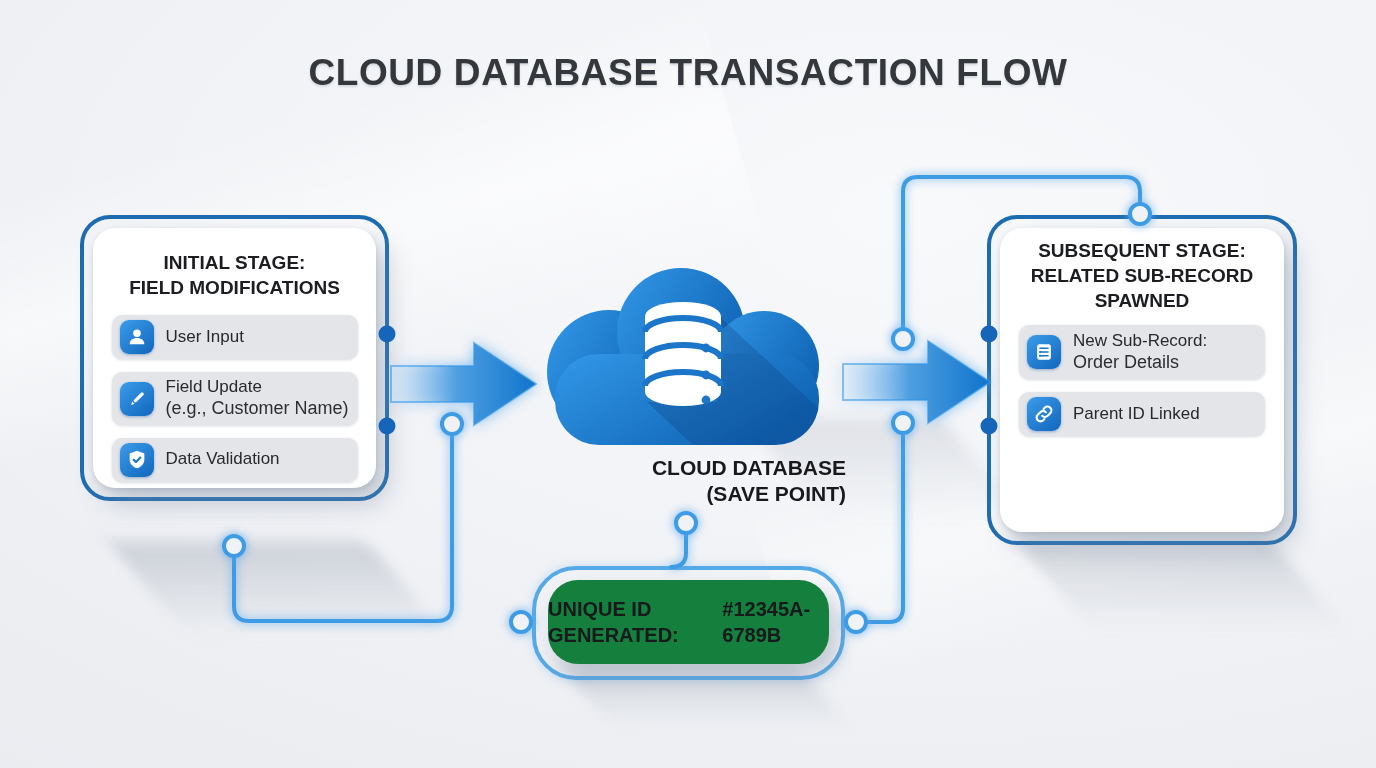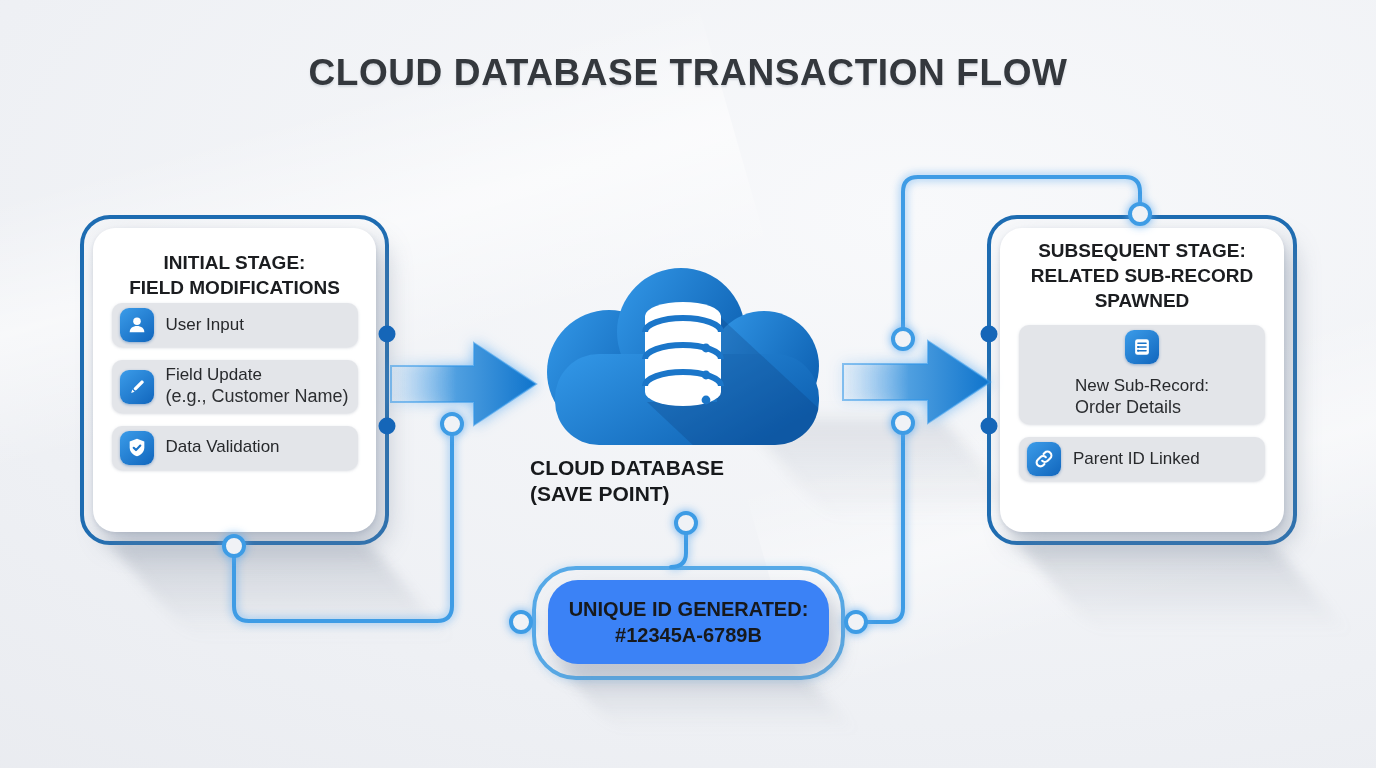--- a/index.html
+++ b/index.html
@@ -32,66 +32,66 @@
     background:linear-gradient(to bottom, rgba(122,133,150,.18), rgba(122,133,150,0) 85%); }
 
   .main-title {
     position:absolute; left:0; top:52px; width:100%;
     text-align:center; font-size:37px; font-weight:800; letter-spacing:.6px;
     color:#34383d; text-shadow:0 2px 2px rgba(160,168,180,.35);
   }
 
   
   .stage-box { position:absolute; border:4px solid #1d6cb2; border-radius:30px; }
-  .stage-box-left  { left:80px;  top:215px; width:309px; height:330px;padding-left:37px; }
+  .stage-box-left  { left:80px;  top:215px; width:309px; height:286px;padding-left:37px; }
   .stage-box-right { left:987px; top:215px; width:310px; height:330px; }
   .card {
     position:absolute; inset:9px; background:#ffffff; border-radius:22px;
     box-shadow:10px 14px 26px rgba(124,137,158,.45), 0 2px 4px rgba(124,137,158,.25);
     padding-top:22px;
   }
   .box-title { text-align:center; font-size:19px; line-height:1.32; font-weight:800; color:#1b1d20; }
-  .items { margin-top:3px; }
+  .items { margin-top:15px; }
   .item {
     display:flex; align-items:center; gap:12px;
     width:246px; min-height:42px; margin:0 auto 13px auto;
     background:#e3e5e9; border-radius:10px; padding:5px 8px;
     box-shadow:0 1px 3px rgba(140,150,165,.35);
   }
   .item-icon {
     width:34px; height:34px; border-radius:9px; flex:none;
     background:linear-gradient(140deg, #3b9ce9, #1166bd);
     display:flex; align-items:center; justify-content:center;
     box-shadow:0 1px 3px rgba(40,100,170,.45);
   }
   .item-text { font-size:17px; line-height:1.22; font-weight:500; color:#27292c; }
   .item-sub  { display:block; font-size:18px; color:#2c2e31; }
 
   
   .cloud-wrap { position:absolute; left:545px; top:262px; width:286px; height:185px; }
   .cloud-label {
     position:absolute; left:530px; top:455px; width:316px;
-    text-align:left; font-size:21px; line-height:1.25; font-weight:800; color:#17191c;
+    text-align:right; font-size:21px; line-height:1.25; font-weight:800; color:#17191c;
   }
 
   
   .flow-arrow { position:absolute; }
   .arrow-1 { left:390px; top:338px; }
   .arrow-2 { left:842px; top:336px; }
   .flow-arrow svg { filter:drop-shadow(0 0 7px rgba(110,180,240,.85)); }
 
   
   .id-pill { position:absolute; left:532px; top:566px; width:313px; height:114px;
     border:4px solid #56a9e7; border-radius:44px;
     box-shadow:0 0 10px rgba(110,180,240,.35); }
   .id-pill-card {
     position:absolute; left:12px; right:12px; top:10px; bottom:12px;
-    background:#3b82f6; border-radius:30px;
+    background:#15803d; border-radius:30px;
     box-shadow:8px 12px 20px rgba(124,137,158,.4);
-    display:flex; flex-direction:column; align-items:center; justify-content:center;
+    display:flex; flex-direction:row; align-items:center; justify-content:center;
   }
   .id-line { font-size:20px; line-height:1.32; font-weight:800; color:#17191c; }
 
   
   .connector-layer { position:absolute; inset:0; pointer-events:none; }
   .conn-glow { filter:drop-shadow(0 0 5px rgba(90,168,238,.9)); }
 </style>
 </head>
 <body>
 
@@ -194,21 +194,21 @@
   </div>
 
   <div class="stage-box stage-box-right">
     <div class="card" style="padding-top:10px;">
       <div class="box-title">
         <span>SUBSEQUENT STAGE:</span><br>
         <span>RELATED SUB-RECORD</span><br>
         <span>SPAWNED</span>
       </div>
       <div class="items" style="margin-top:12px;">
-        <div class="item" style="min-height:54px;flex-direction:column;">
+        <div class="item" style="min-height:54px;">
           <span class="item-icon">
             <svg width="22" height="22" viewBox="0 0 24 24">
               <rect x="4.5" y="3.5" width="15" height="17" rx="2.6" fill="#ffffff"></rect>
               <g stroke="#1b74c8" stroke-width="1.7" stroke-linecap="round">
                 <line x1="7.6" y1="8" x2="16.4" y2="8"></line>
                 <line x1="7.6" y1="12" x2="16.4" y2="12"></line>
                 <line x1="7.6" y1="16" x2="16.4" y2="16"></line>
               </g>
               <g fill="#1b74c8">
                 <rect x="6.8" y="11" width="2" height="2"></rect>

